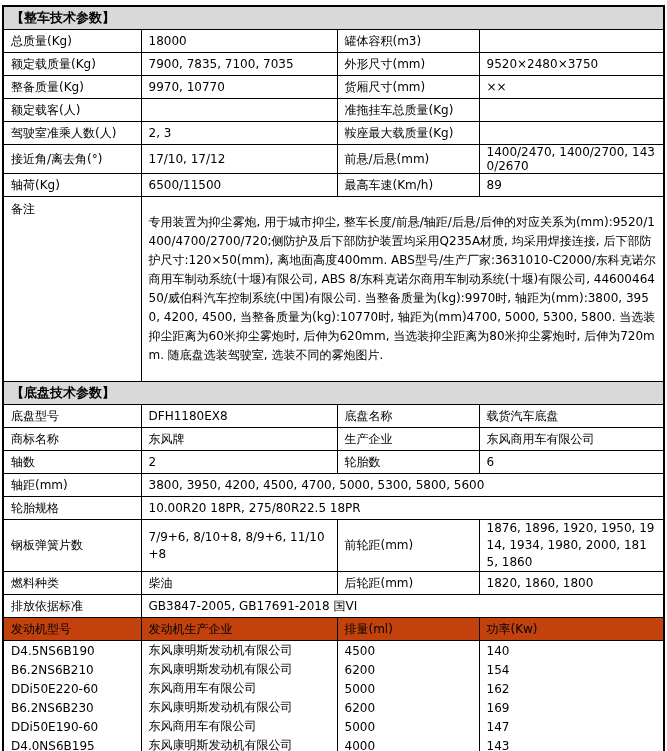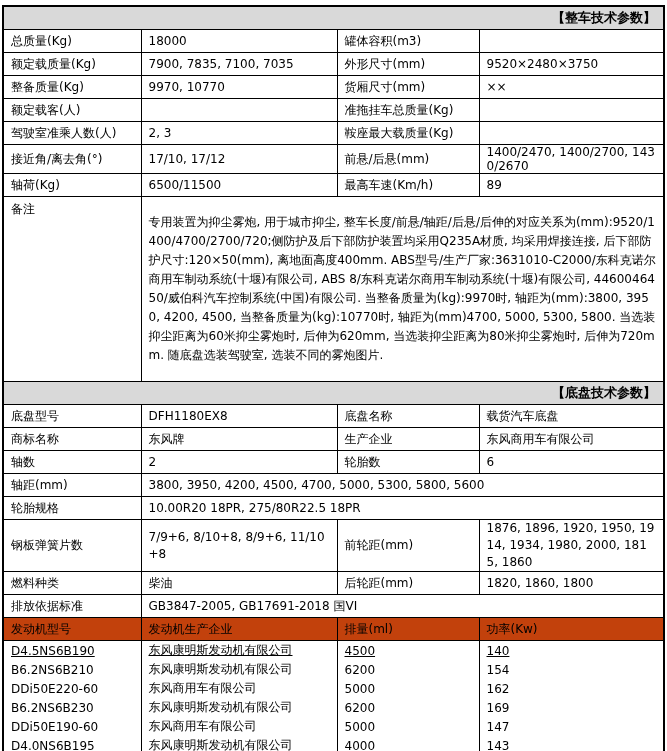--- a/index.html
+++ b/index.html
@@ -1,29 +1,29 @@
 <!DOCTYPE html>
 <html><head>
 <meta charset="utf-8">
 <style>
   html,body{margin:0;padding:0;background:#ffffff;}
   body{width:667px;font-family:"DejaVu Sans",sans-serif;color:#000;}
   .page{padding:5px 2px 3px 2px;}
   table.spec{border-collapse:collapse;table-layout:fixed;width:663px;border:2px solid #000;}
   td{border:1px solid #000;font-size:12px;padding:0 7px;height:22px;vertical-align:middle;
      overflow:hidden;word-break:break-all;}
-  td.sec{background:#d9d9d9;font-weight:bold;font-size:13px;height:22px;text-align:right;}
+  td.sec{background:#d9d9d9;font-weight:bold;font-size:13px;height:22px;}
   td.lbl{}
   td.val{}
   td.remark-label{vertical-align:top;padding-top:4px;}
   td.remark{line-height:19px;padding:16px 7px;vertical-align:top;}
   td.tall{height:44px;line-height:17px;}
   td.ghead{background:#c2410c;height:22px;}
   tr.eng td{border-top:0;border-bottom:0;height:19px;}
-  tr.eng-first td{border-top:1px solid #000;text-decoration:underline;}
+  tr.eng-first td{border-top:1px solid #000;}
 </style>
 </head>
 <body>
 
 <div class="page">
 <table class="spec">
   <colgroup>
     <col style="width:138px">
         <col style="width:196px">
         <col style="width:142px">

